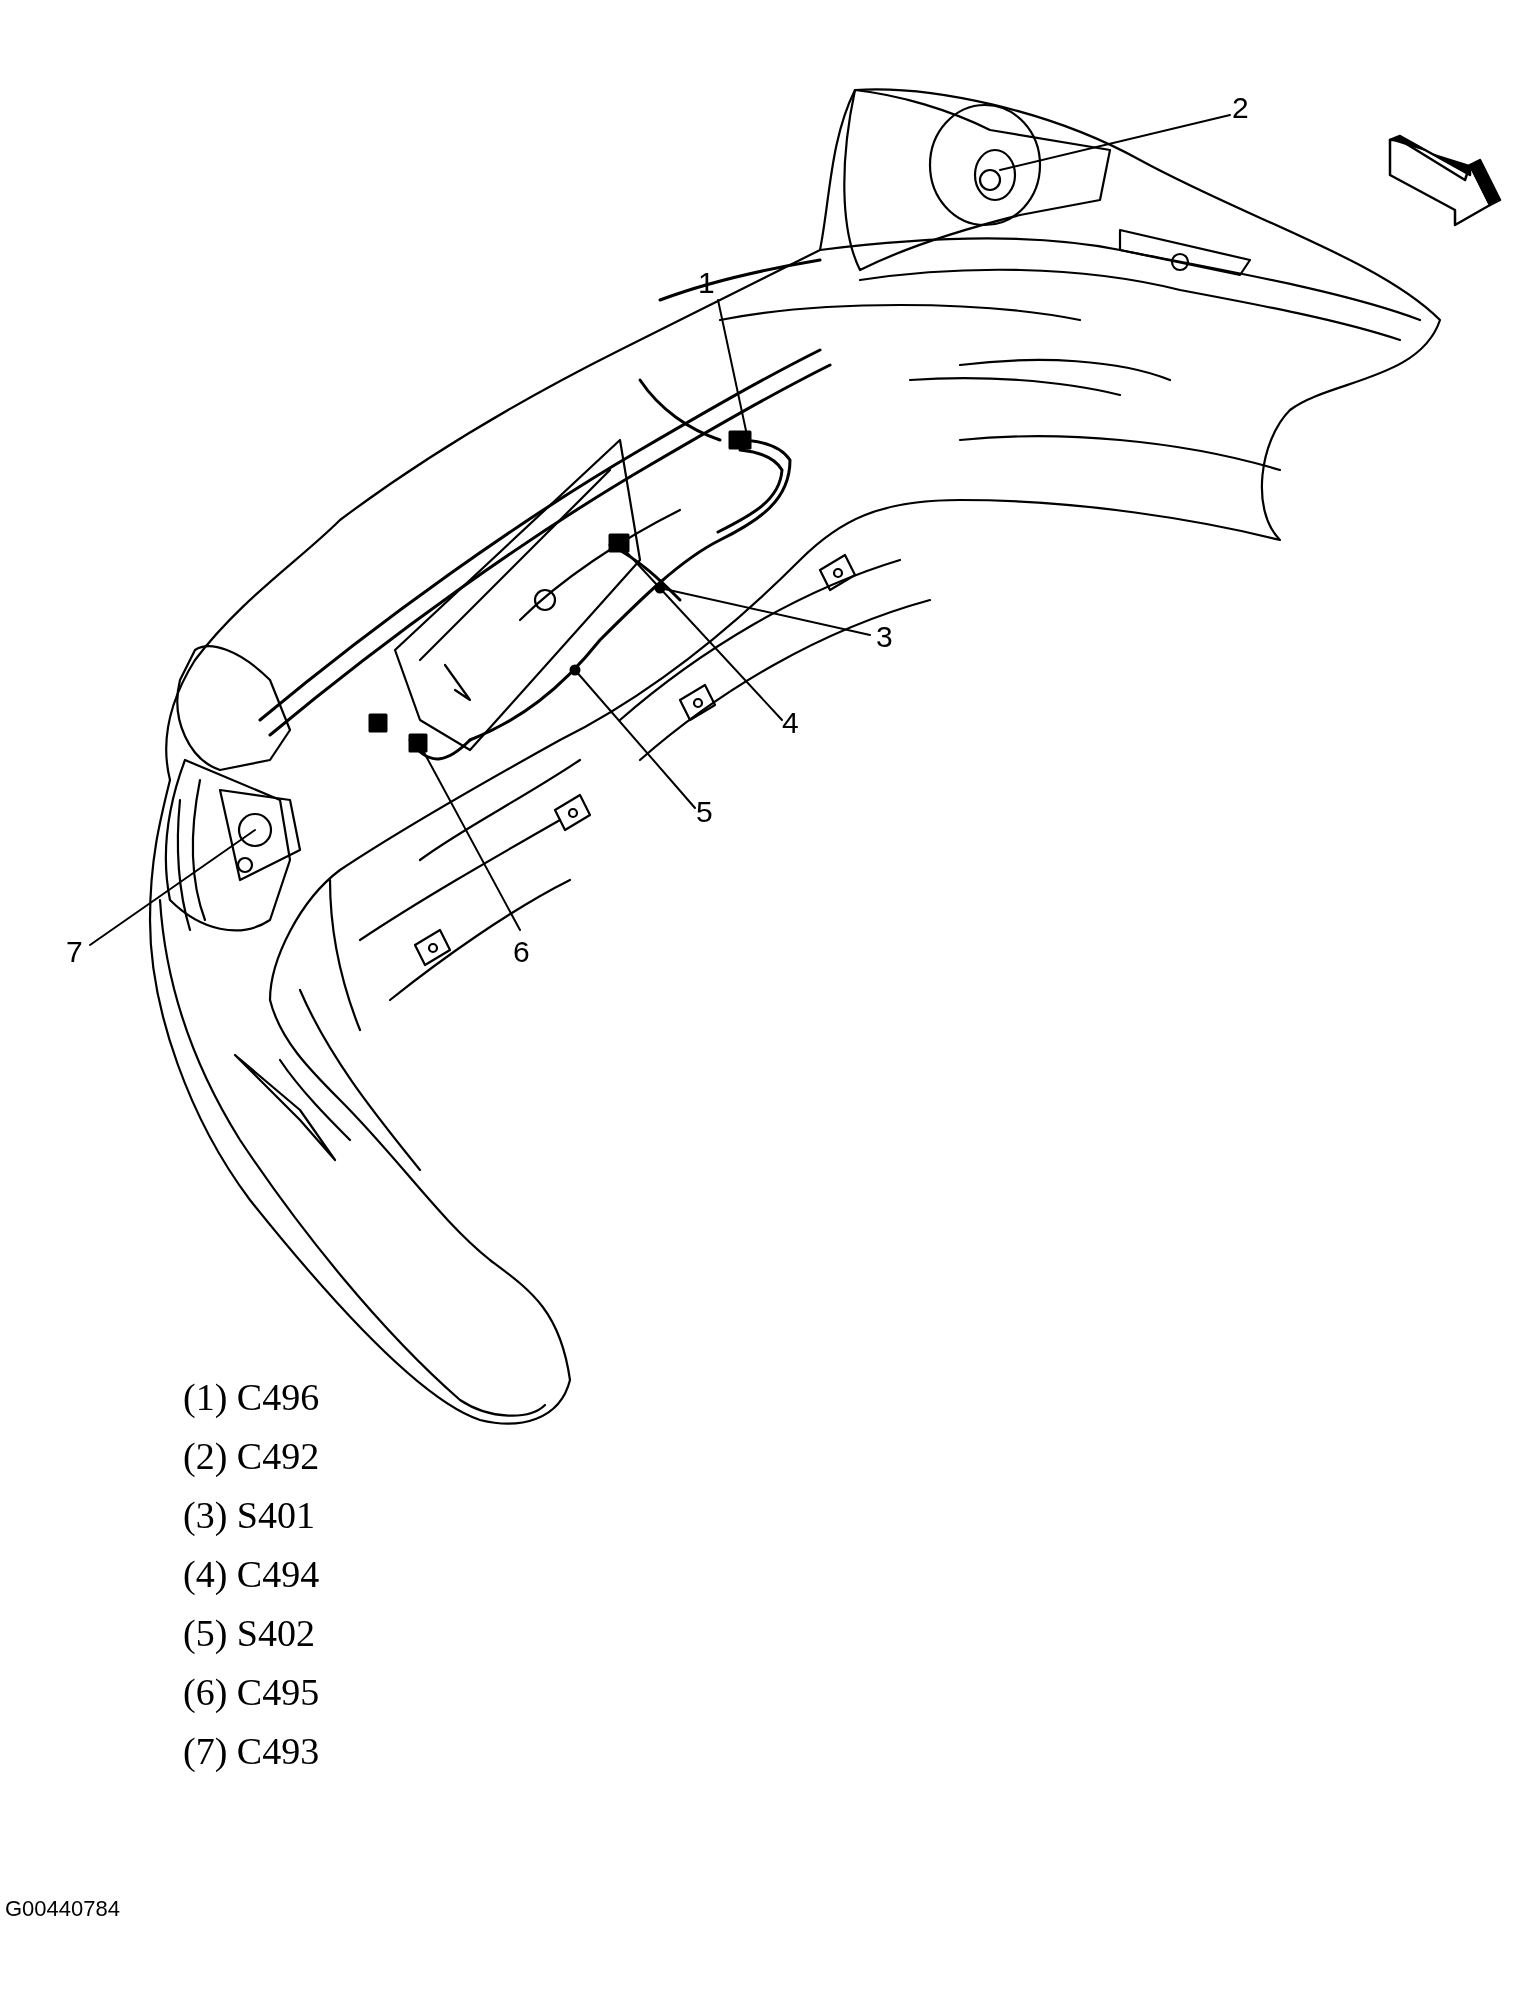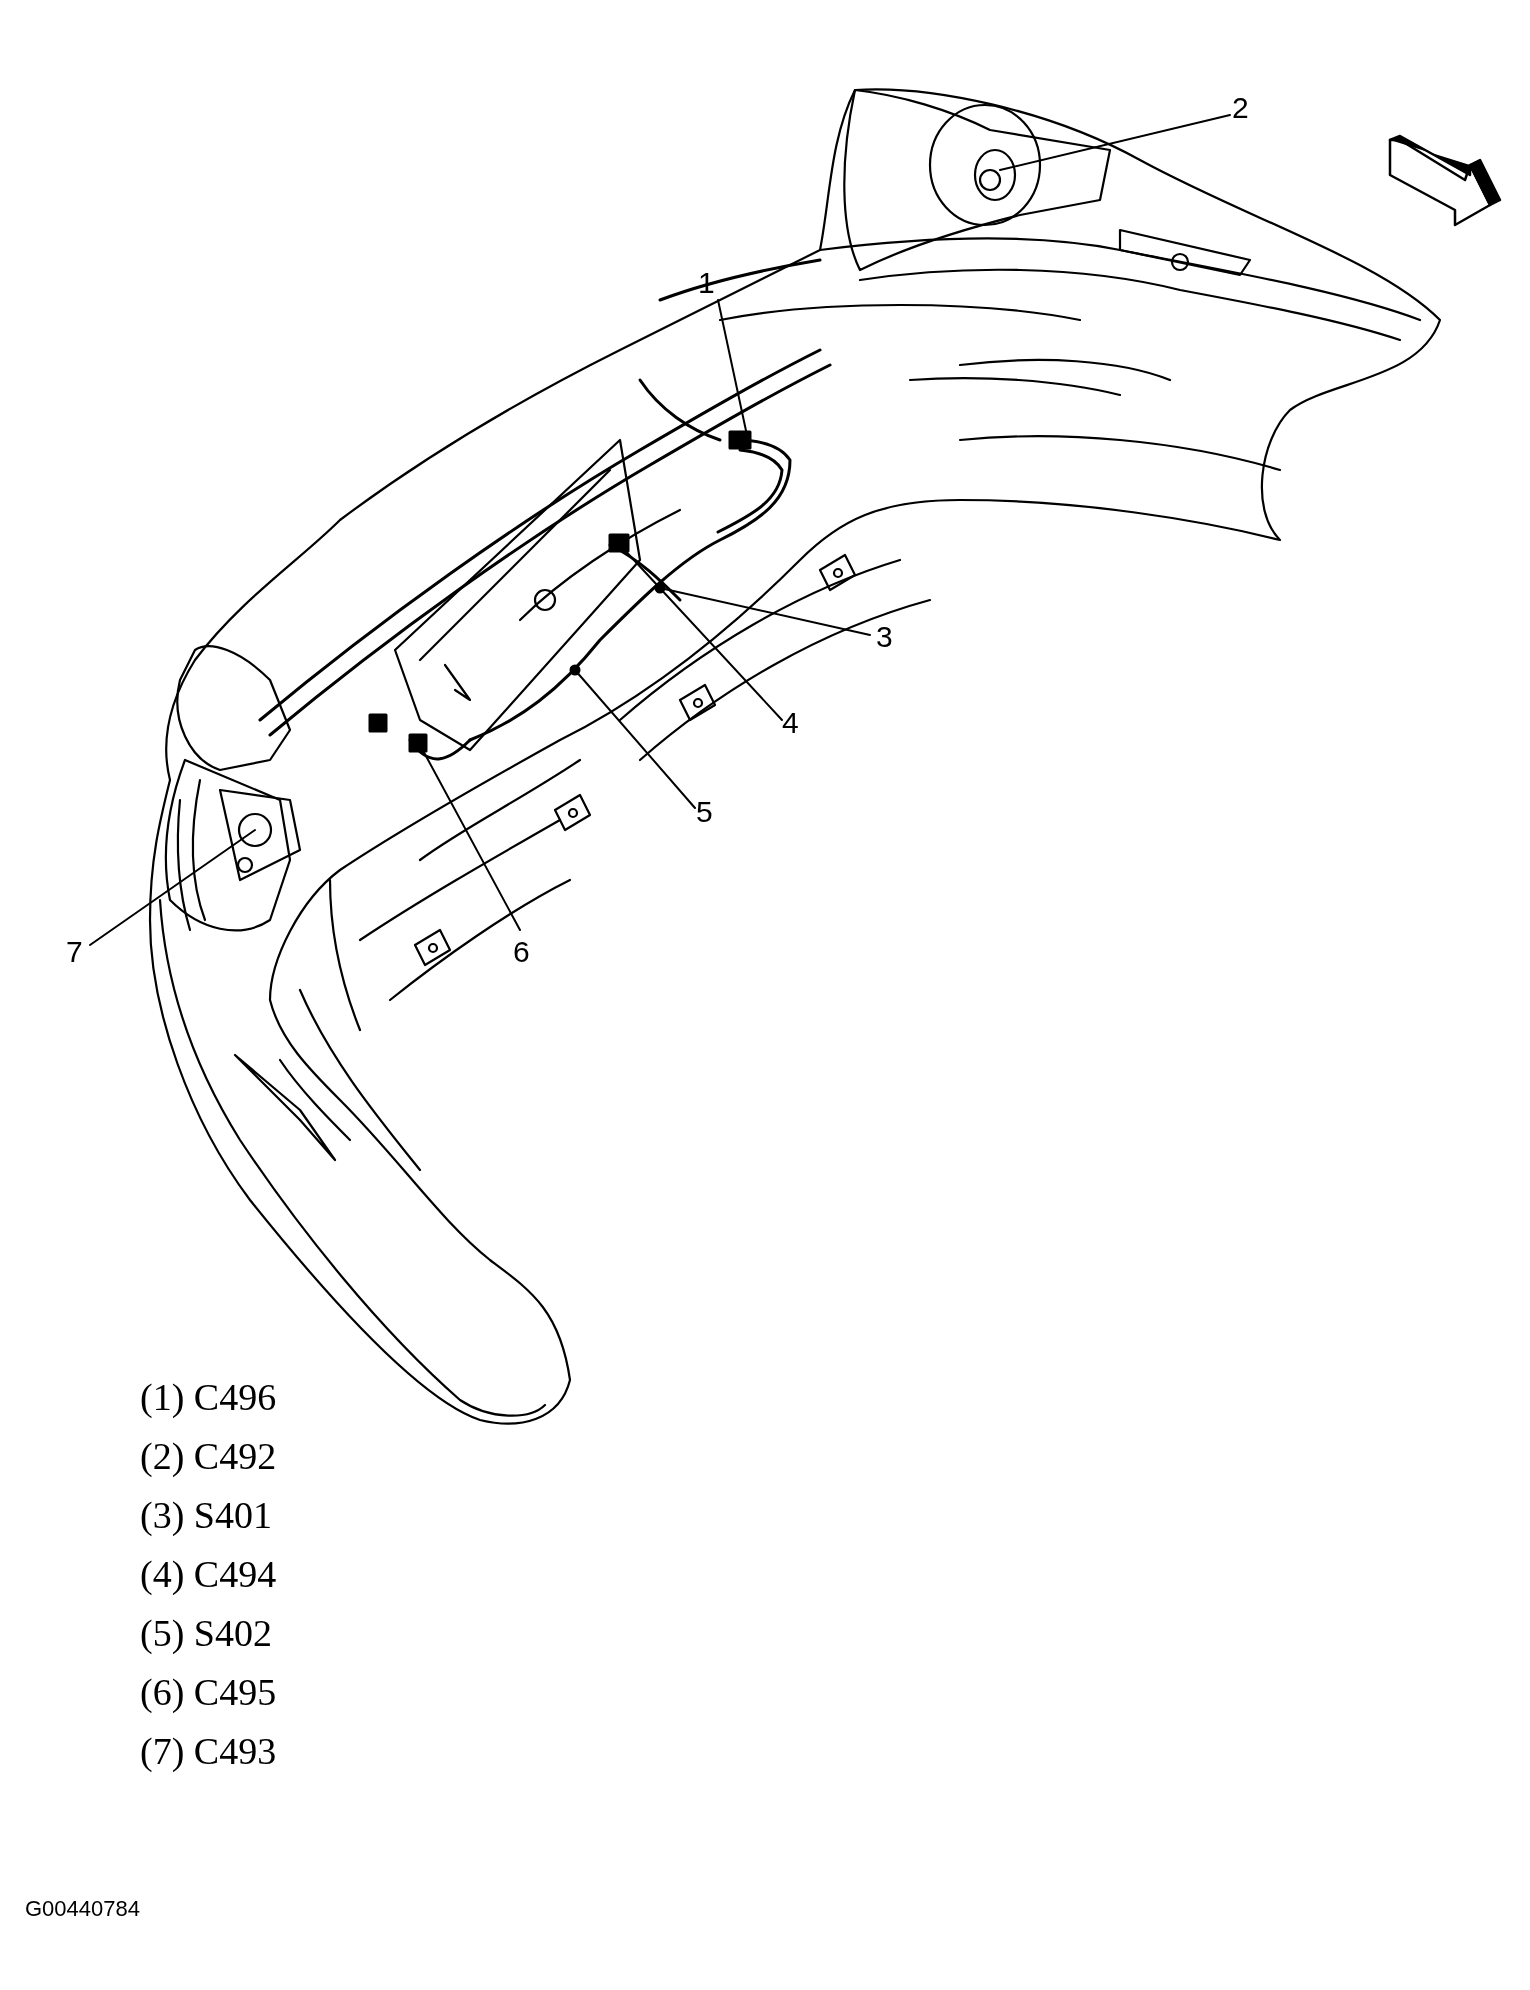--- a/index.html
+++ b/index.html
@@ -1,21 +1,21 @@
 <!DOCTYPE html>
 <html><head>
 <meta charset="utf-8">
 <style>
   html, body { margin:0; padding:0; background:#ffffff; }
   body { width:1530px; height:1990px; position:relative; overflow:hidden; font-family:"Liberation Sans", sans-serif; color:#000; }
   svg.art { position:absolute; left:0; top:0; }
   .callout { position:absolute; font-family:"Liberation Sans", sans-serif; font-size:30px; line-height:1; color:#000; }
   .legend { position:absolute; left:140px; top:1368px; font-family:"Liberation Serif", serif; font-size:38px; line-height:59px; }
-  .legend .row { white-space:nowrap; }
-  .figid { position:absolute; left:5px; top:1896px; font-family:"Liberation Sans", sans-serif; font-size:22px;margin-left:20px; }
+  .legend .row { white-space:nowrap;margin-left:43px; }
+  .figid { position:absolute; left:5px; top:1896px; font-family:"Liberation Sans", sans-serif; font-size:22px; }
 </style>
 </head>
 <body>
 
 <svg class="art" width="1530" height="1990" viewBox="0 0 1530 1990" fill="none" stroke="#000" stroke-width="2.2" stroke-linejoin="round" stroke-linecap="round">
 
   <g>
     <path d="M855 90 C 930 85 1050 110 1140 160 C 1250 220 1380 260 1440 320 C 1420 380 1330 380 1290 410 C 1260 440 1250 510 1280 540 C 1200 520 1080 500 960 500 C 880 500 840 520 800 560 C 720 640 640 700 560 740 C 470 790 400 830 340 870 C 300 900 270 960 270 1000 C 280 1040 310 1070 340 1100 C 400 1160 440 1220 490 1260 C 530 1290 560 1310 570 1380 C 560 1420 520 1430 480 1420 C 420 1400 330 1300 250 1200 C 190 1120 150 1010 150 920 C 150 860 160 820 170 780 C 160 740 170 700 195 660 C 240 600 300 560 340 520 C 420 460 520 400 620 350 C 700 310 780 270 820 250 C 830 200 830 140 855 90 Z"></path>
     <path d="M160 900 C 165 980 190 1060 240 1140 C 300 1230 380 1330 460 1400 C 490 1420 530 1420 545 1405"></path>
     <path d="M300 990 C 330 1060 380 1120 420 1170"></path>

